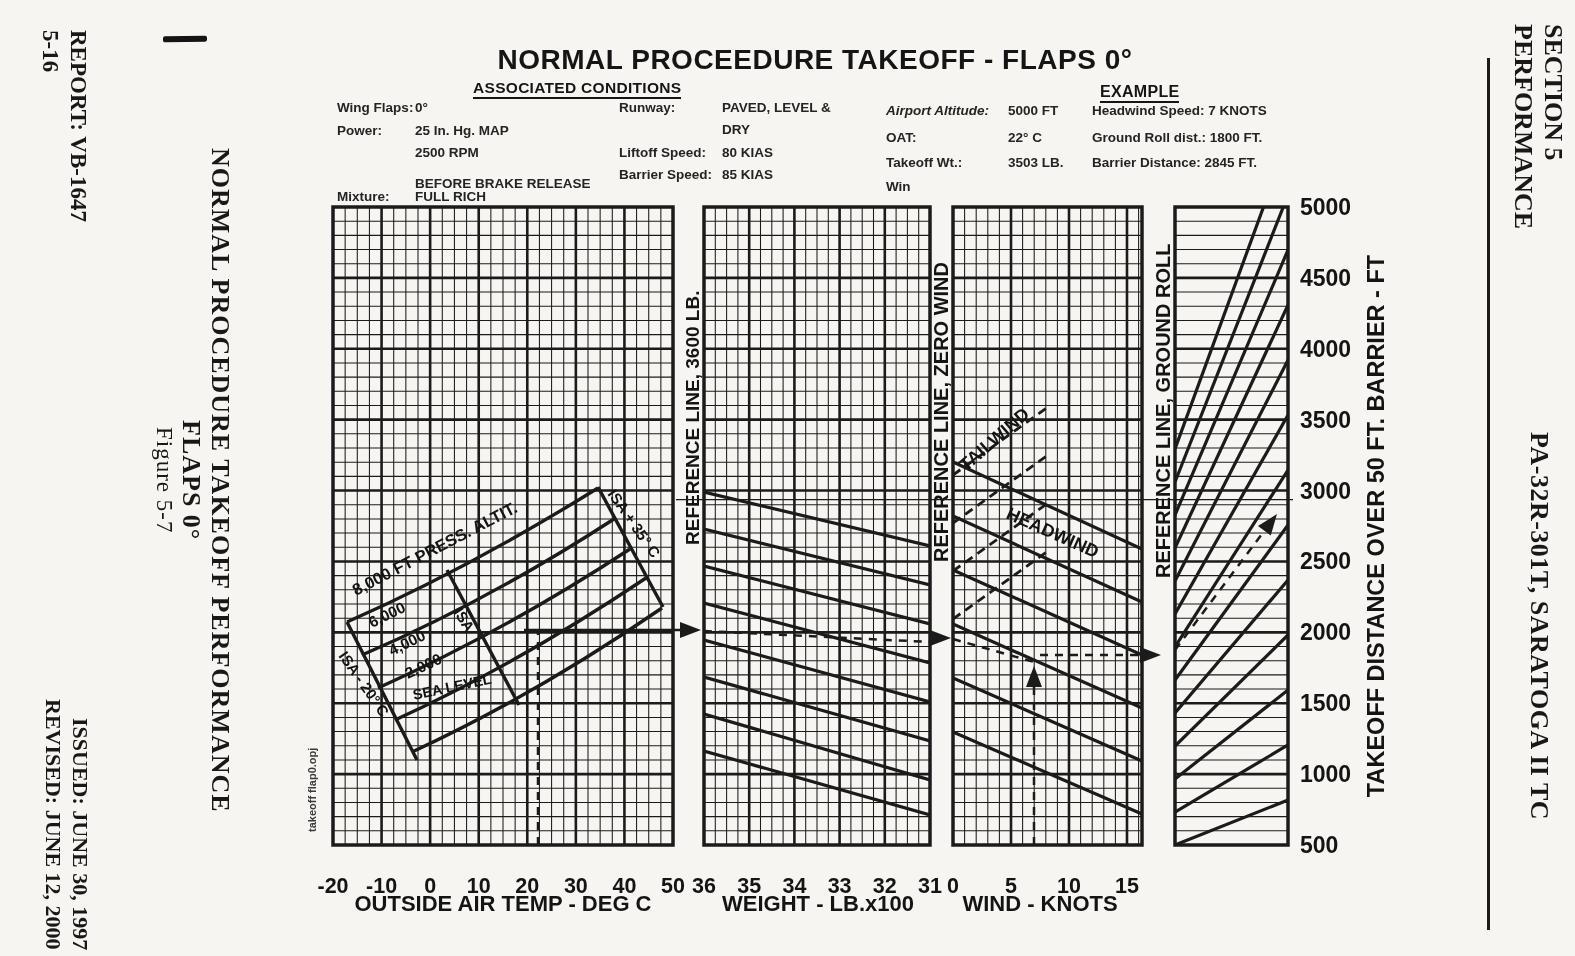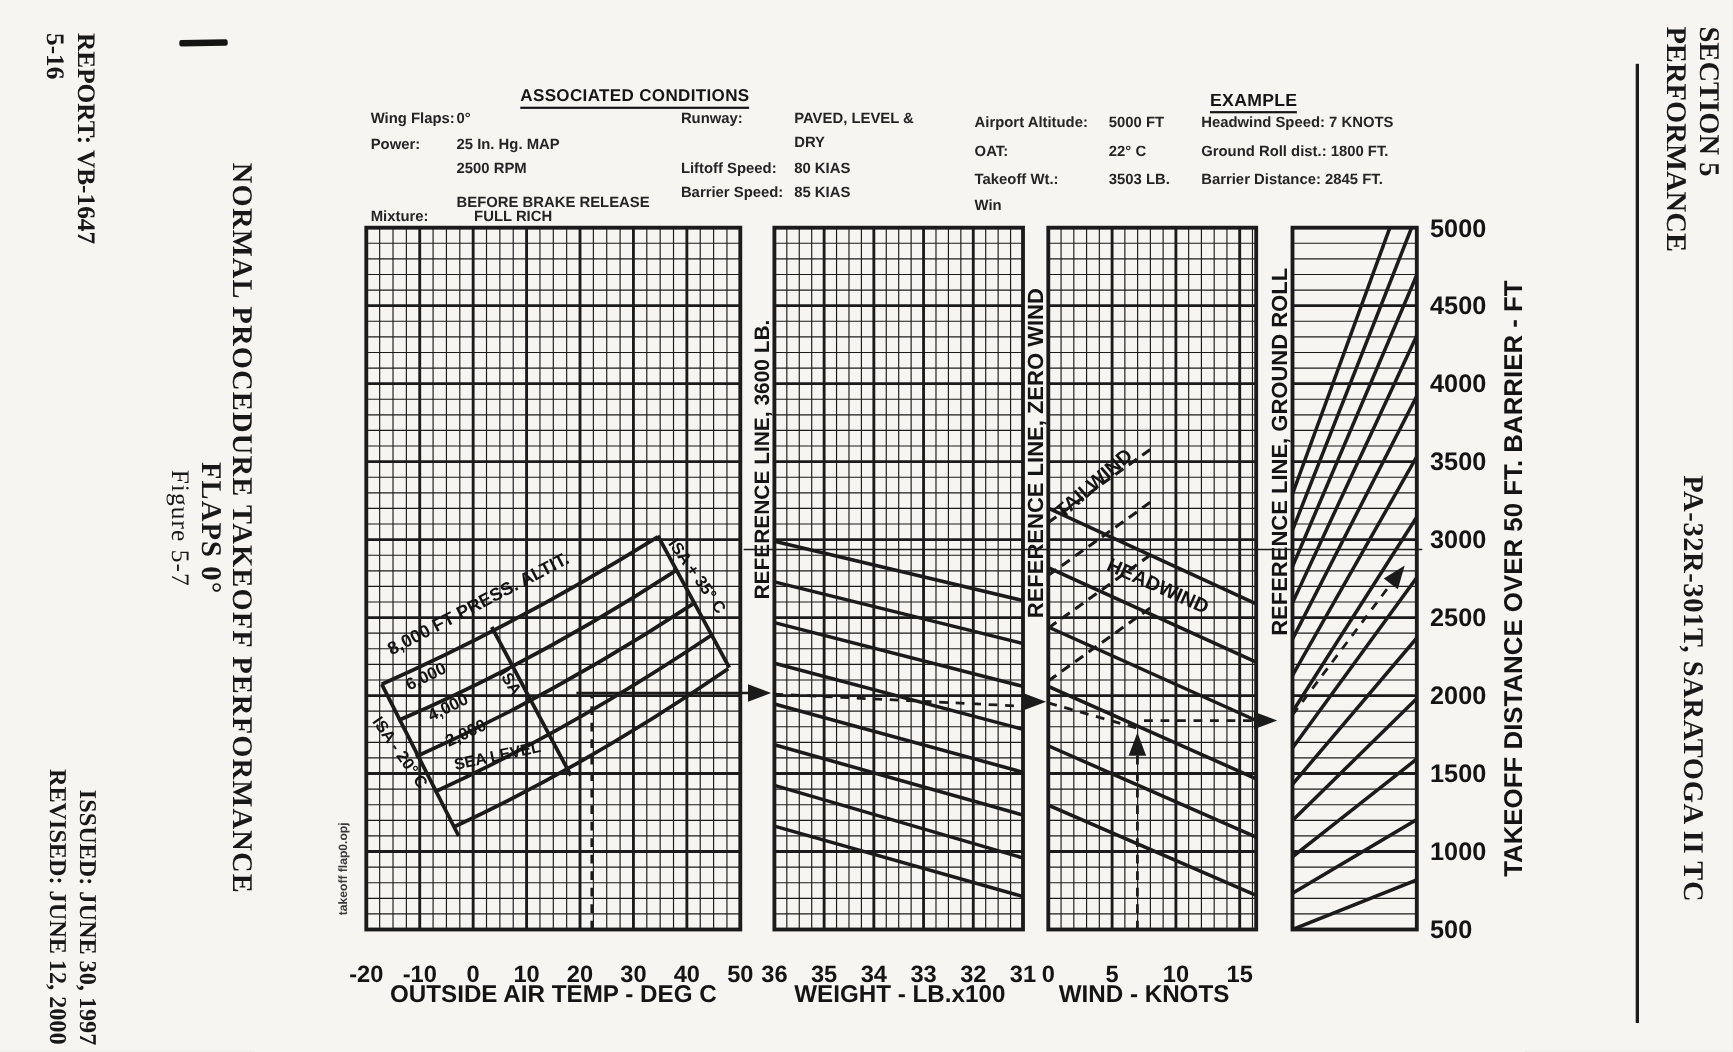--- a/index.html
+++ b/index.html
@@ -47,39 +47,40 @@
   </div>
 
   <div class="rule-right" style="left:1487px;top:58px;width:3px;height:872px;"></div>
 
   <div class="vserif" style="left:1512px;top:432px;height:520px;width:42px;font-size:26px;letter-spacing:.5px;">
     <span class="vline">PA-32R-301T, SARATOGA II TC</span>
   </div>
 
   <div class="dash-artifact" style="left:163px;top:36px;width:44px;height:6px;"></div>
 
+  <div class="title" style="left:815px;top:44px;">NORMAL PROCEEDURE TAKEOFF - FLAPS 0°</div>
   <div class="heading" style="left:473px;top:79px;">ASSOCIATED CONDITIONS</div>
   <div class="heading" style="left:1100px;top:83px;font-size:16px;">EXAMPLE</div>
   <div id="conditions" class="abs" style="left:0;top:0;">
       <div class="cond" style="left: 337px; top: 100px;">Wing Flaps:</div>
       <div class="cond" style="left: 415px; top: 100px;">0°</div>
       <div class="cond" style="left: 337px; top: 123px;">Power:</div>
       <div class="cond" style="left: 415px; top: 123px;">25 In. Hg. MAP</div>
       <div class="cond" style="left: 415px; top: 145px;">2500 RPM</div>
       <div class="cond" style="left: 415px; top: 176px;">BEFORE BRAKE RELEASE</div>
       <div class="cond" style="left: 337px; top: 189px;">Mixture:</div>
-      <div class="cond" style="left: 431px; top: 189px;">FULL RICH</div>
+      <div class="cond" style="left: 415px; top: 189px;">FULL RICH</div>
       <div class="cond" style="left: 619px; top: 100px;">Runway:</div>
       <div class="cond" style="left: 722px; top: 100px;">PAVED, LEVEL &amp;</div>
       <div class="cond" style="left: 722px; top: 122px;">DRY</div>
       <div class="cond" style="left: 619px; top: 145px;">Liftoff Speed:</div>
       <div class="cond" style="left: 722px; top: 145px;">80 KIAS</div>
       <div class="cond" style="left: 619px; top: 167px;">Barrier Speed:</div>
       <div class="cond" style="left: 722px; top: 167px;">85 KIAS</div>
-      <div class="cond" style="left: 886px; top: 103px;">Airport Altitude:</div>
+      <div class="cond" style="left: 886px; top: 103px; font-style: italic;">Airport Altitude:</div>
       <div class="cond" style="left: 1008px; top: 103px;">5000 FT</div>
       <div class="cond" style="left: 886px; top: 130px;">OAT:</div>
       <div class="cond" style="left: 1008px; top: 130px;">22° C</div>
       <div class="cond" style="left: 886px; top: 155px;">Takeoff Wt.:</div>
       <div class="cond" style="left: 1008px; top: 155px;">3503 LB.</div>
       <div class="cond" style="left: 886px; top: 179px;">Win</div>
       <div class="cond" style="left: 1092px; top: 103px;">Headwind Speed: 7 KNOTS</div>
       <div class="cond" style="left: 1092px; top: 130px;">Ground Roll dist.: 1800 FT.</div>
       <div class="cond" style="left: 1092px; top: 155px;">Barrier Distance: 2845 FT.</div>
     </div>

